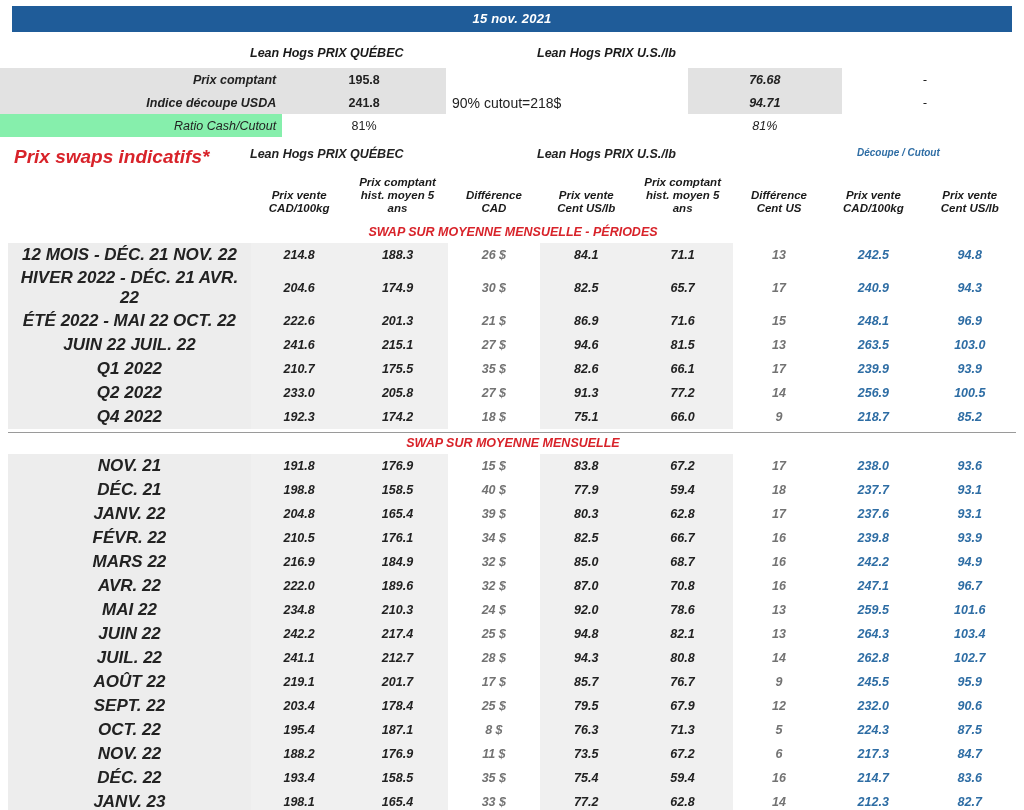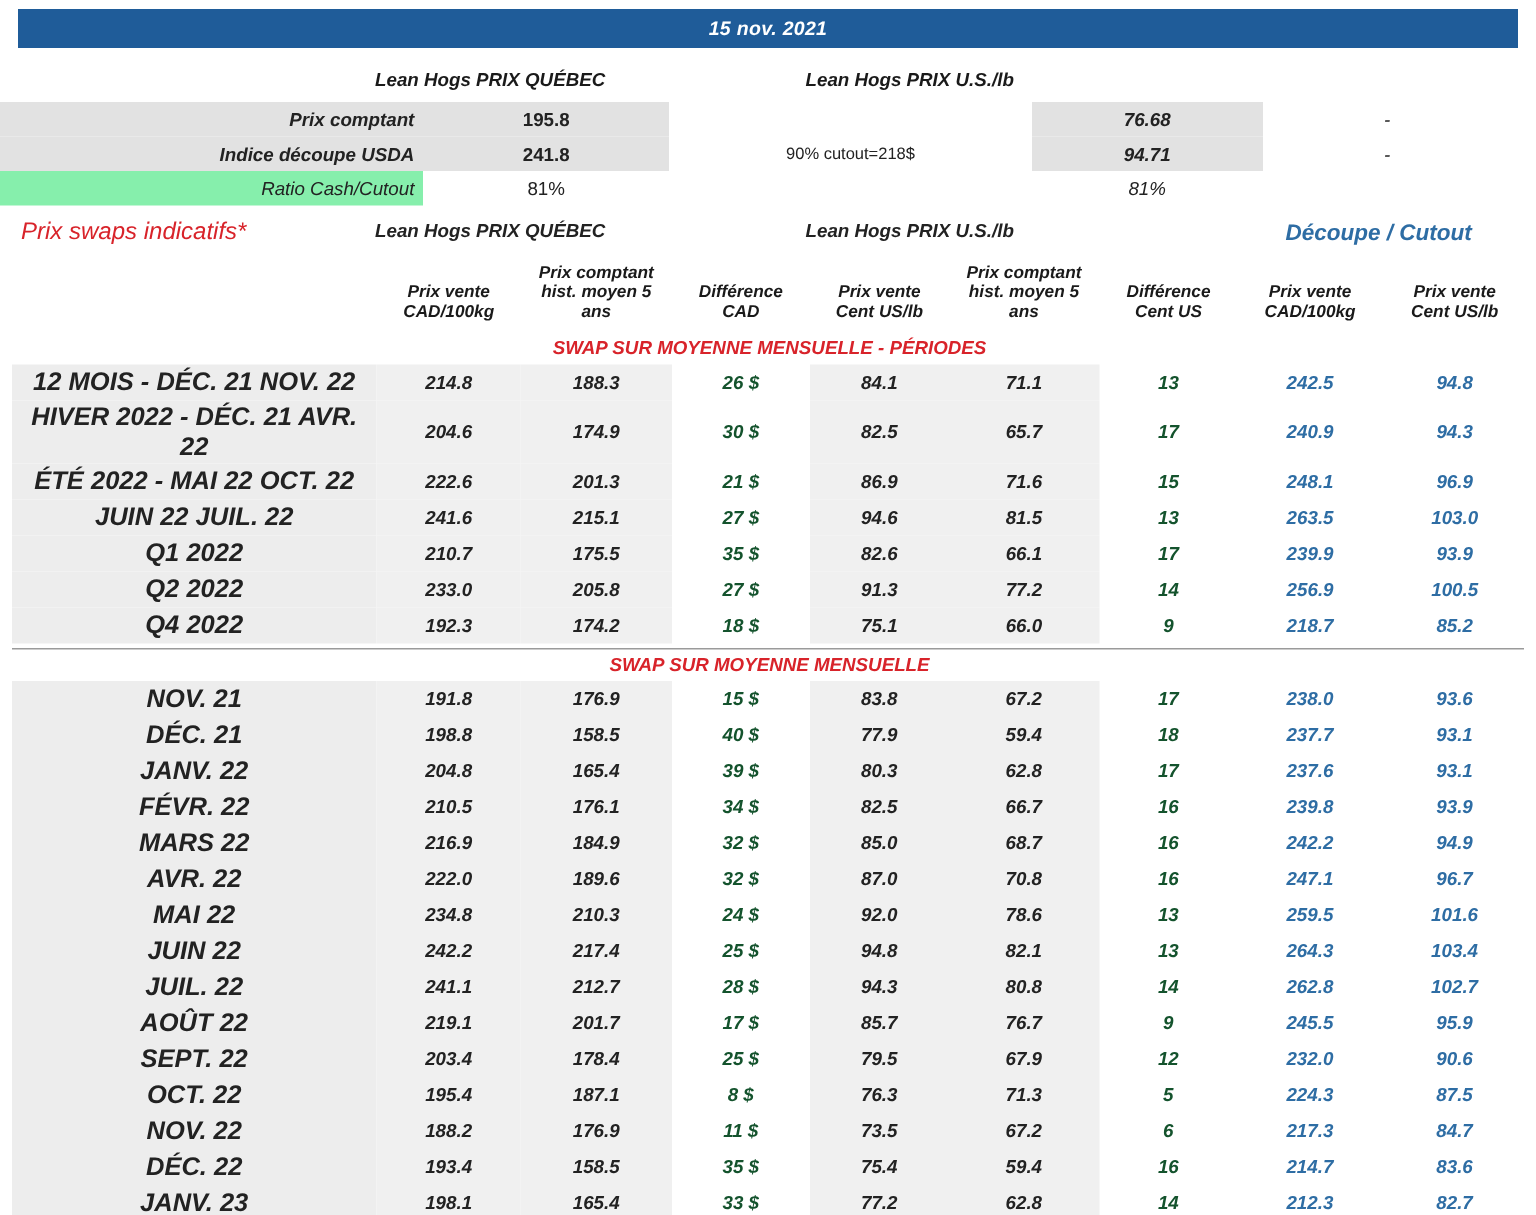--- a/index.html
+++ b/index.html
@@ -65,22 +65,22 @@
   .val{
     background:#E2E2E2;
     text-align:center;
     font-weight:bold;
     width:118px;
     margin-top:28px;
   }
   .val.plain{background:#ffffff;font-weight:normal;}
   .note{
     width:180px;
-    font-size:11px;
-    text-align:center;
+    font-size:14px;
+    text-align:left;
     padding-left:6px;
     font-style:normal;
   }
   .val2{
     background:#E2E2E2;
     text-align:center;
     font-style:italic;
     font-weight:bold;
     width:110px;
   }
@@ -89,27 +89,27 @@
 
   
   .swaprow{
     position:relative;
     height:26px;
     margin-top:14px;
   }
   .swap-title{
     position:absolute;left:14px;top:0;
     color:#D8232A;
-    font-weight:normal;
-    font-style:italic;
-    font-size:16px;
+    font-weight:bold;
+    font-style:italic;
+    font-size:19px;
   }
   .swap-q{position:absolute;left:250px;top:1px;font-weight:bold;font-style:italic;font-size:12.5px;}
   .swap-us{position:absolute;left:537px;top:1px;font-weight:bold;font-style:italic;font-size:12.5px;}
-  .swap-cut{position:absolute;left:857px;top:1px;font-weight:bold;font-style:italic;font-size:15px;color:#2E6DA4;}
+  .swap-cut{position:absolute;left:857px;top:1px;font-weight:bold;font-style:italic;font-size:10px;color:#2E6DA4;}
 
   
   table.main{
     border-collapse:collapse;
     width:1010px;
     margin-left:8px;
     font-size:12.5px;
     table-layout:fixed;
   }
   table.main th{
@@ -151,21 +151,21 @@
     font-style:italic;
     text-align:center;
     font-size:12.5px;
   }
   tr.drow td.name{
     text-align:center;
     background:#EDEDED;
     font-size:17px;
   }
   tr.drow td.shaded{background:#F0F0F0;}
-  td.diffv{color:#14532d;}
+  td.diffv{color:#737373;}
   td.cutv{color:#2E6DA4;}
 
   .rule{
     border:0;
     border-top:1px solid #9a9a9a;
     margin:3px 8px 0 8px;
   }
 </style>
 </head>
 <body>

